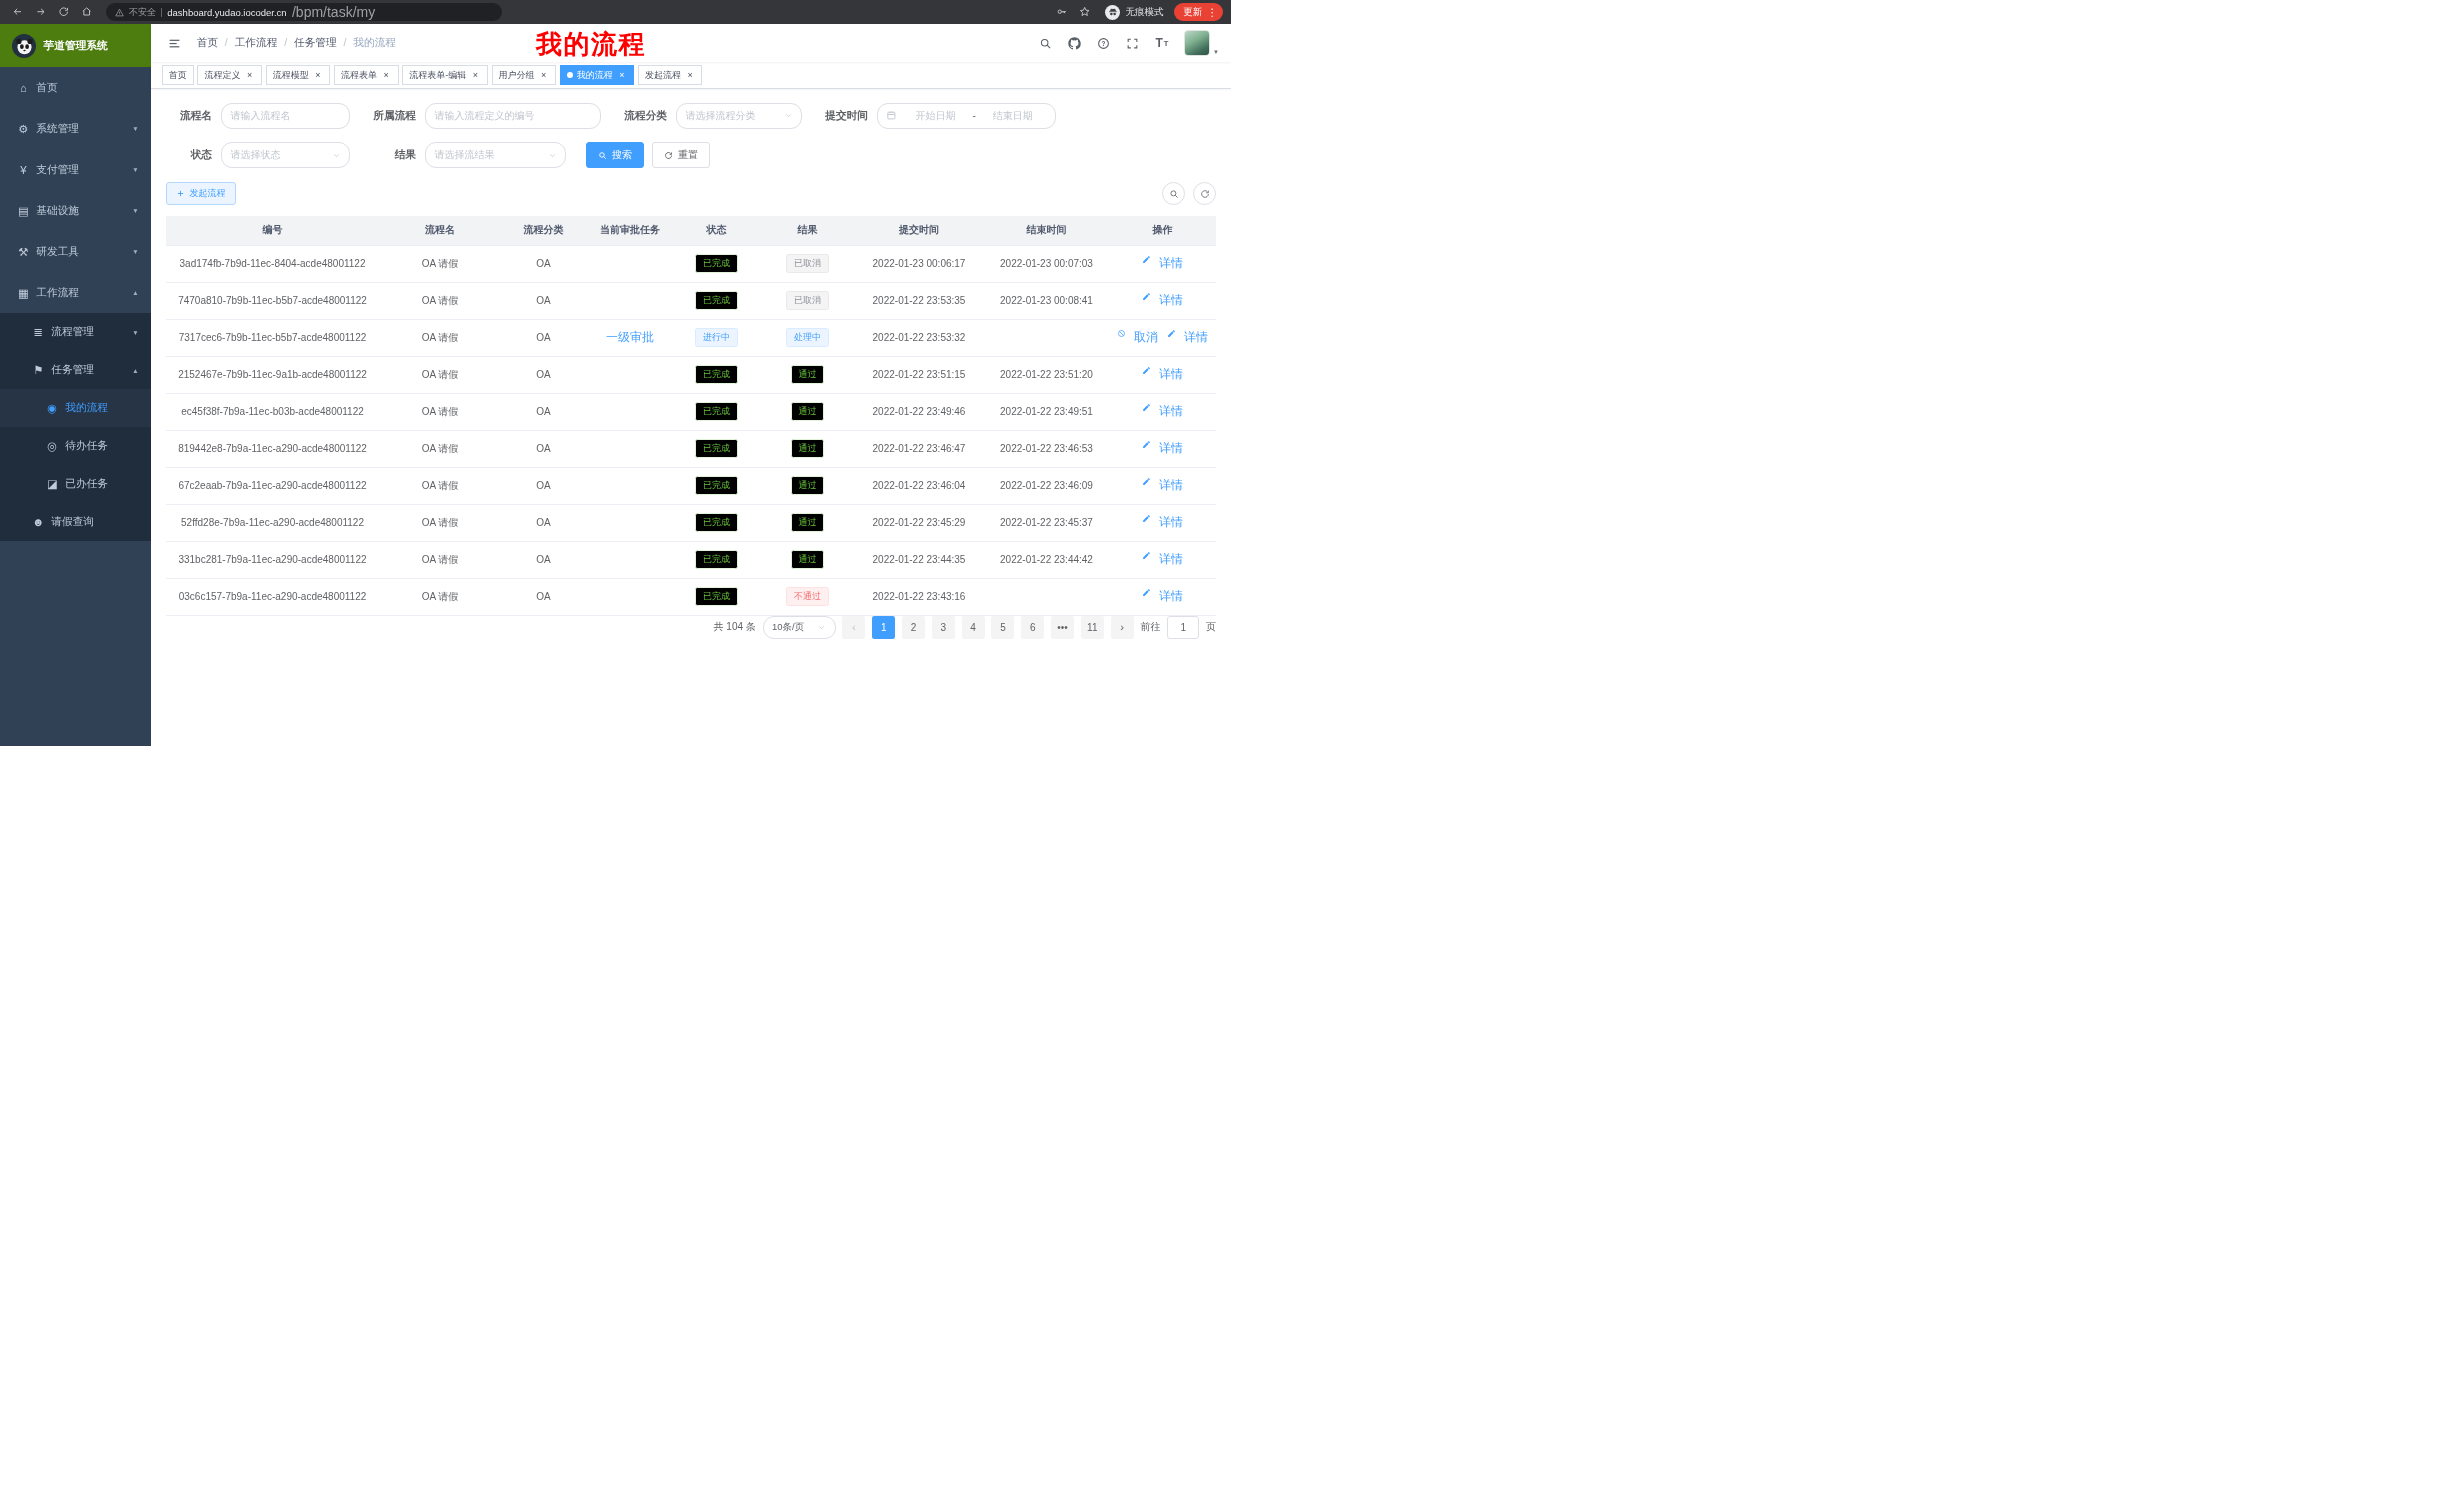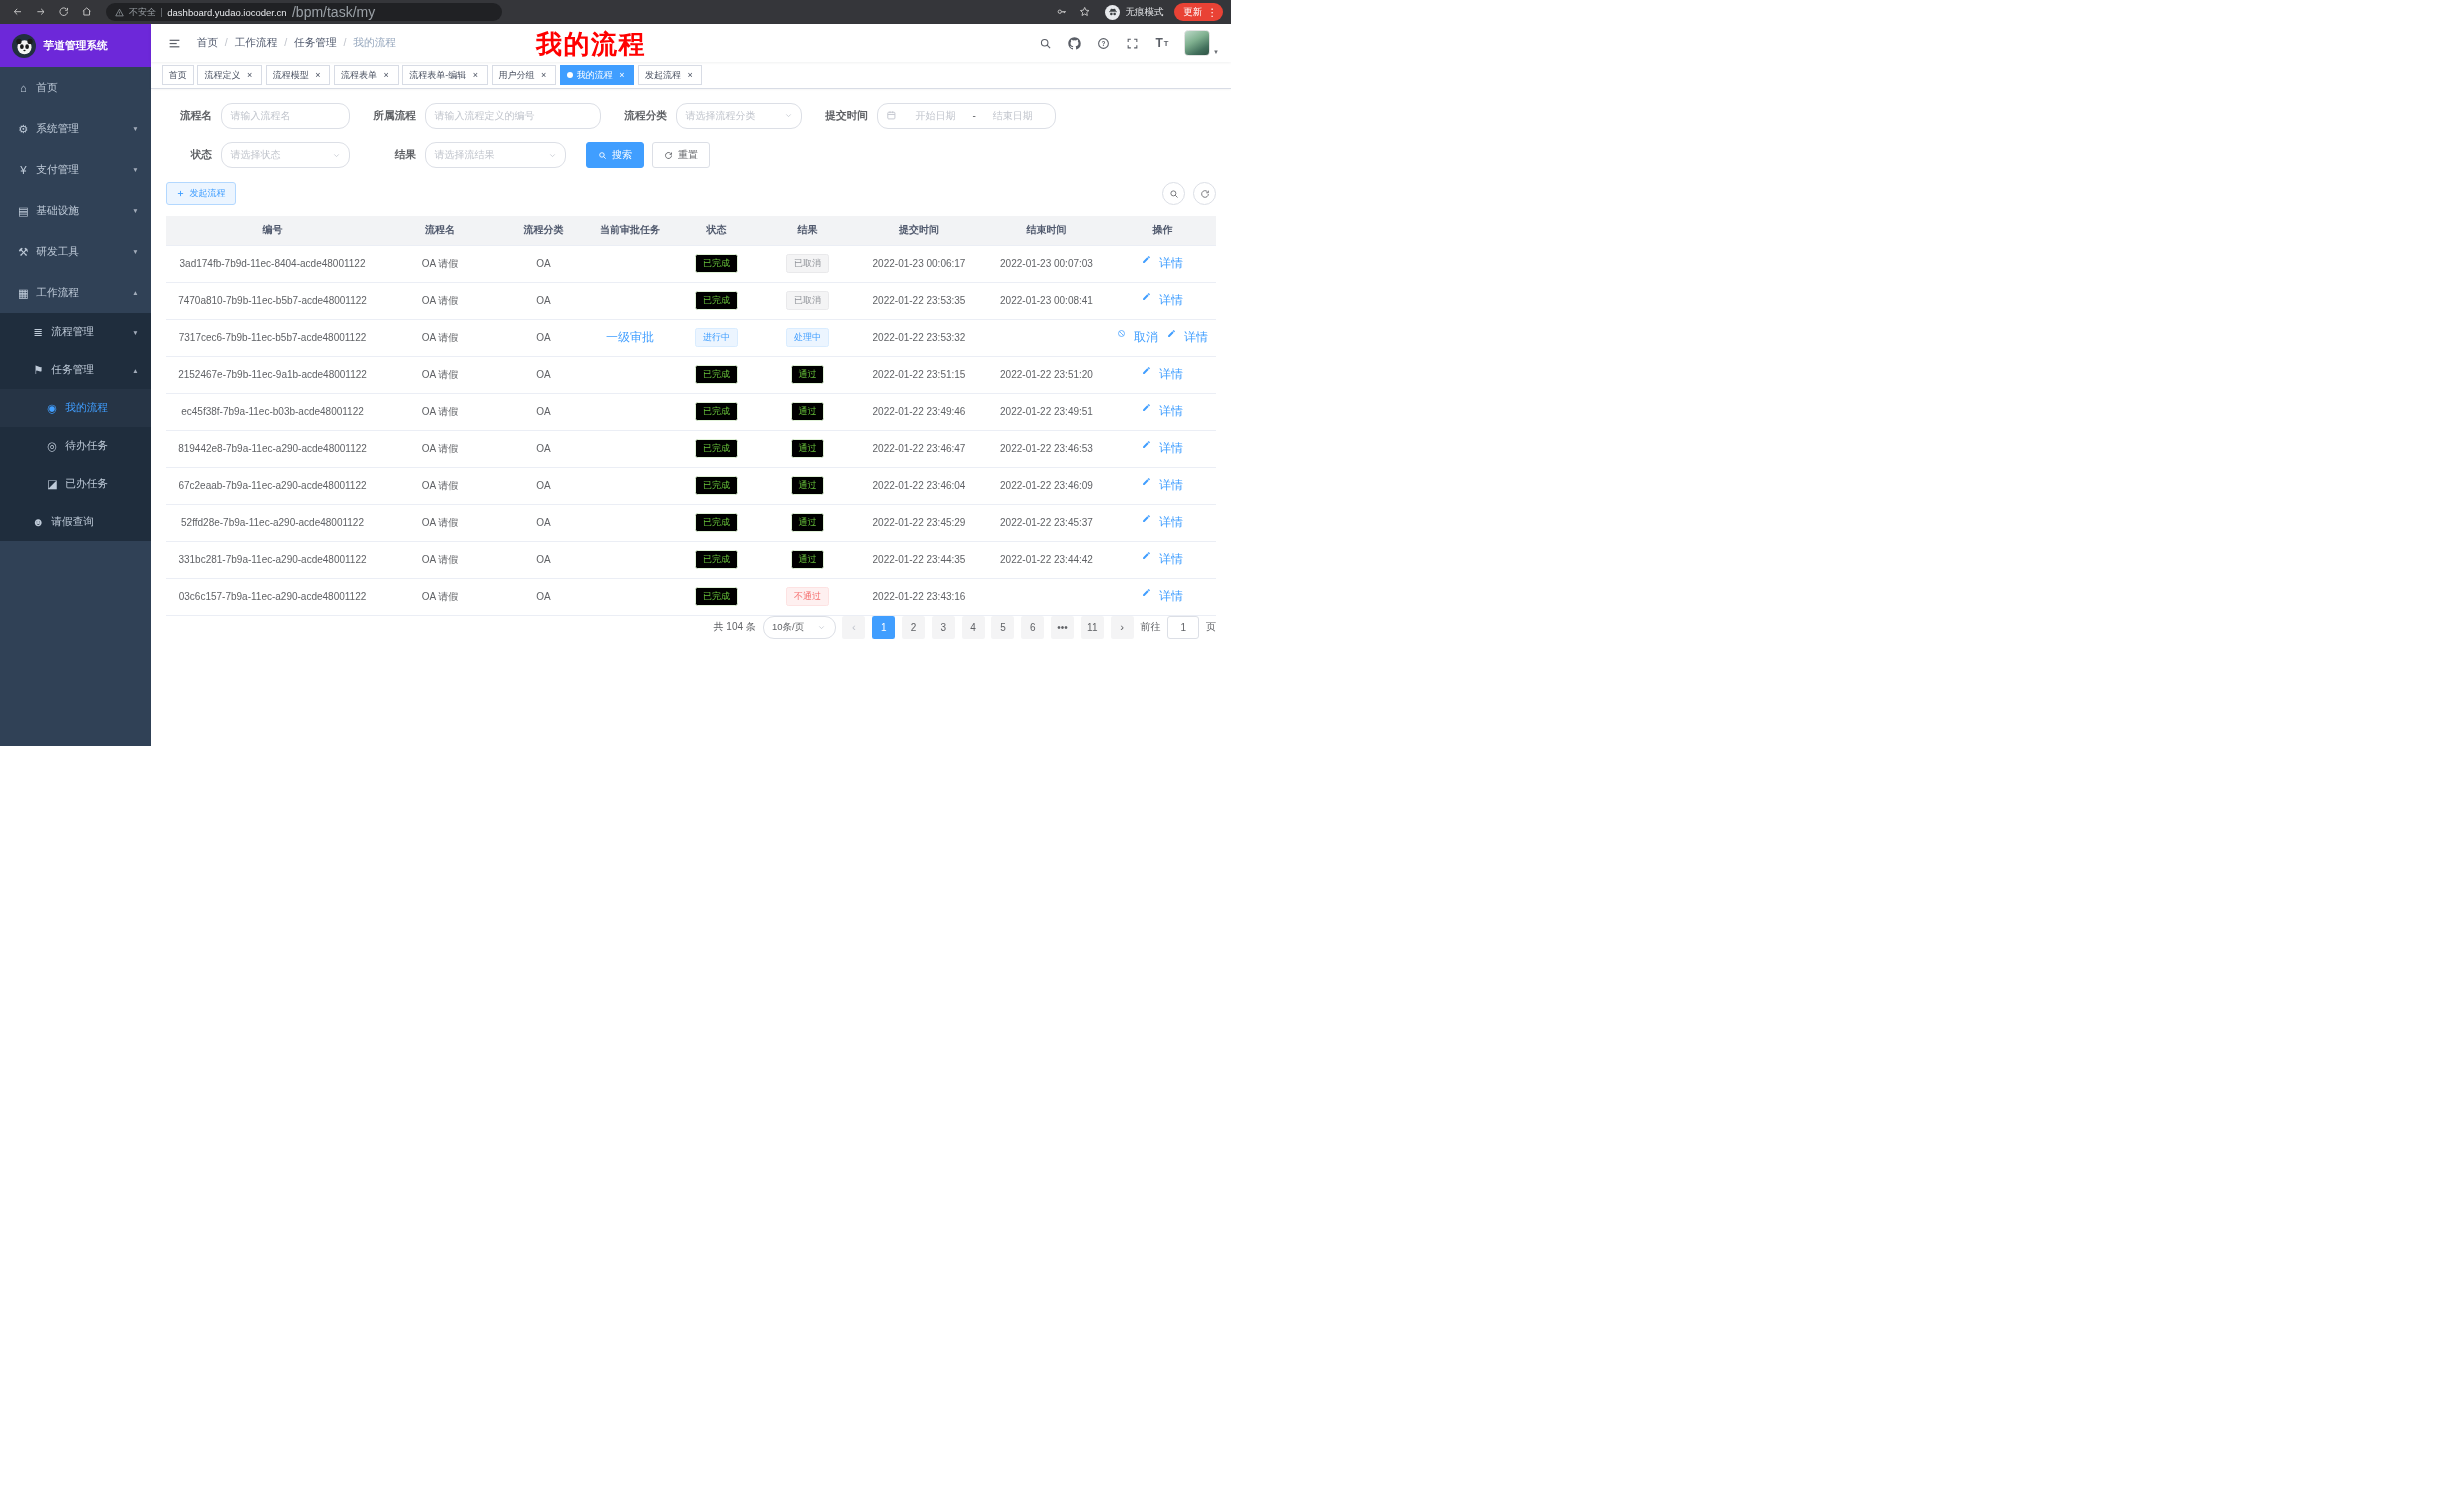--- a/index.html
+++ b/index.html
@@ -21,21 +21,21 @@
   .b-spacer{flex:1}
   .incog{display:flex;align-items:center;gap:5.3px;color:#e8eaed;font-size:9.5px;margin:0 7.6px}
   .incog-circle{width:15px;height:15px;border-radius:50%;background:#e8eaed;display:flex;align-items:center;justify-content:center}
   .incog-circle svg{width:10px;height:10px}
   .update-pill{background:#e94235;color:#fff;height:18px;border-radius:10px;display:flex;align-items:center;gap:4.6px;padding:0 6px 0 9px;font-size:9.5px;cursor:pointer}
   .kebab::before{content:"⋮";font-size:10.7px;color:#fff}
 
   
   .app{display:flex;height:722px}
   .sidebar{width:151px;background:#304156;flex-shrink:0;display:flex;flex-direction:column;overflow:hidden}
-  .logo{height:43px;display:flex;align-items:center;gap:7.6px;padding-left:12px;background:#6d28d9;flex-shrink:0}
+  .logo{height:43px;display:flex;align-items:center;gap:7.6px;padding-left:12px;background:#4d7c0f;flex-shrink:0}
   .logo-img{width:24px;height:24px;border-radius:50%;background:#22303f;display:flex;align-items:center;justify-content:center}
   .logo-img svg{width:21px;height:21px}
   .logo-title{color:#fff;font-size:10.7px;font-weight:700}
 
   .menu-item{display:flex;align-items:center;cursor:pointer;color:#bfcbd9;font-size:10.7px}
   .menu-item[data-level="0"]{height:41px;padding-left:15px;background:#304156}
   .menu-item[data-level="1"]{height:38px;padding-left:30px;background:#1f2d3d}
   .menu-item[data-level="2"]{height:38px;padding-left:44px;background:#1f2d3d}
   .menu-item[data-active="true"]{color:#409eff;background:#263445}
   .mi-icon{width:16.7px;margin-right:4.6px;font-size:11.4px;text-align:center}

